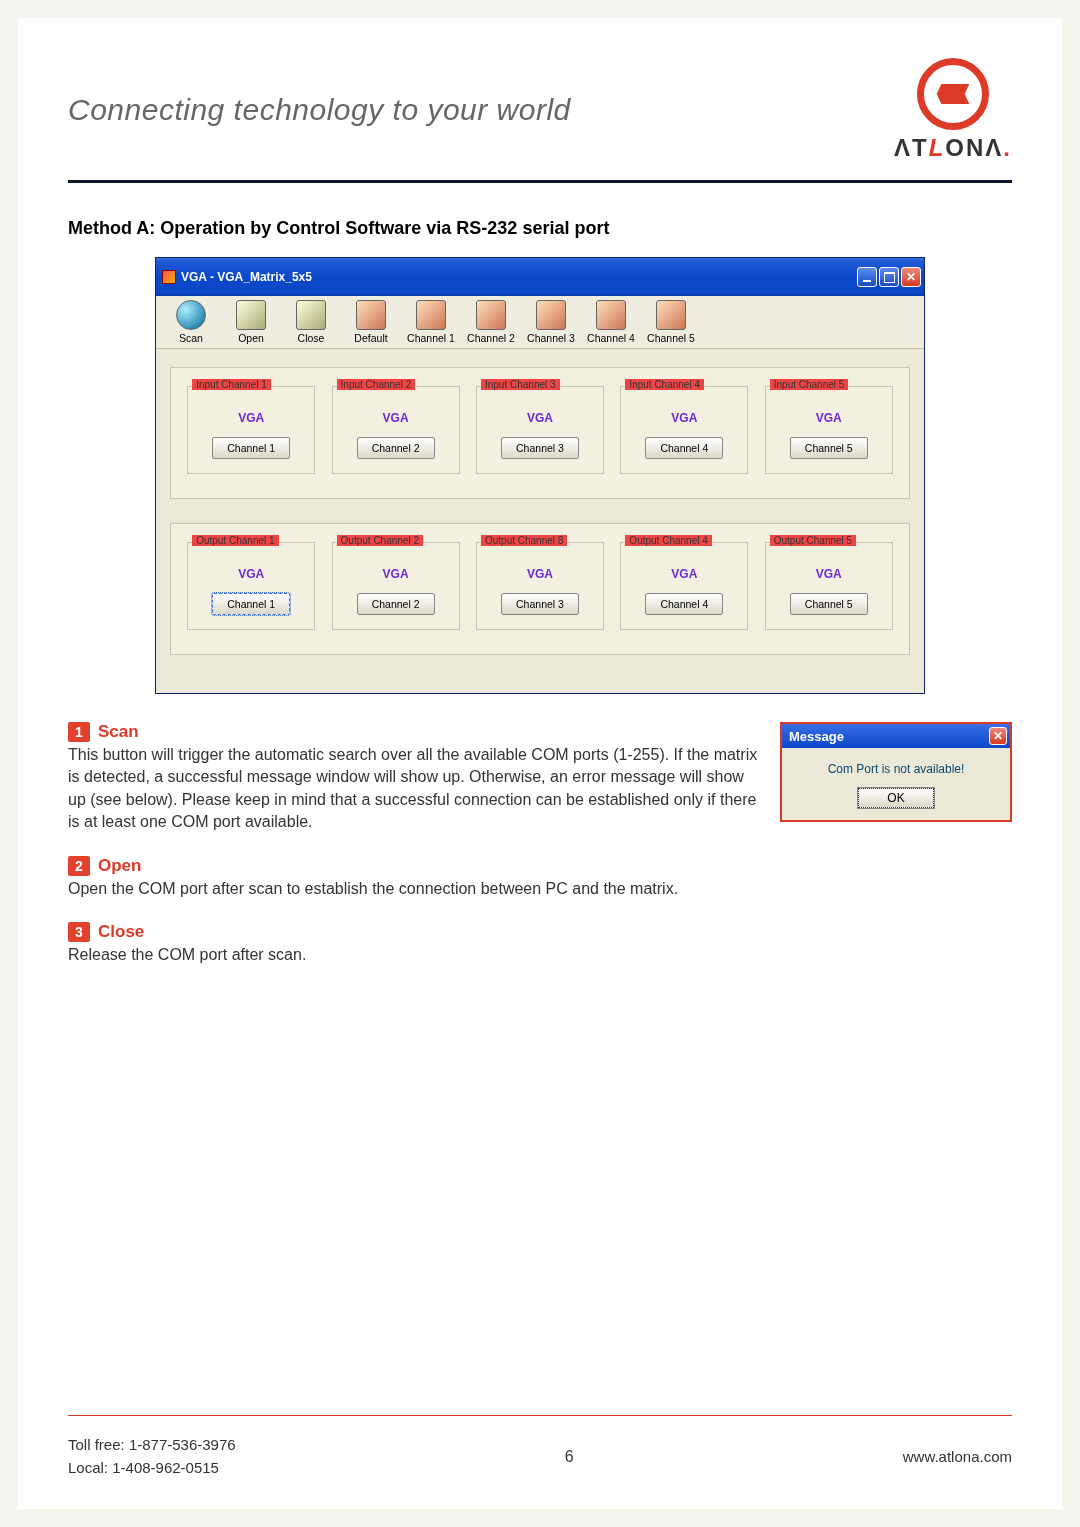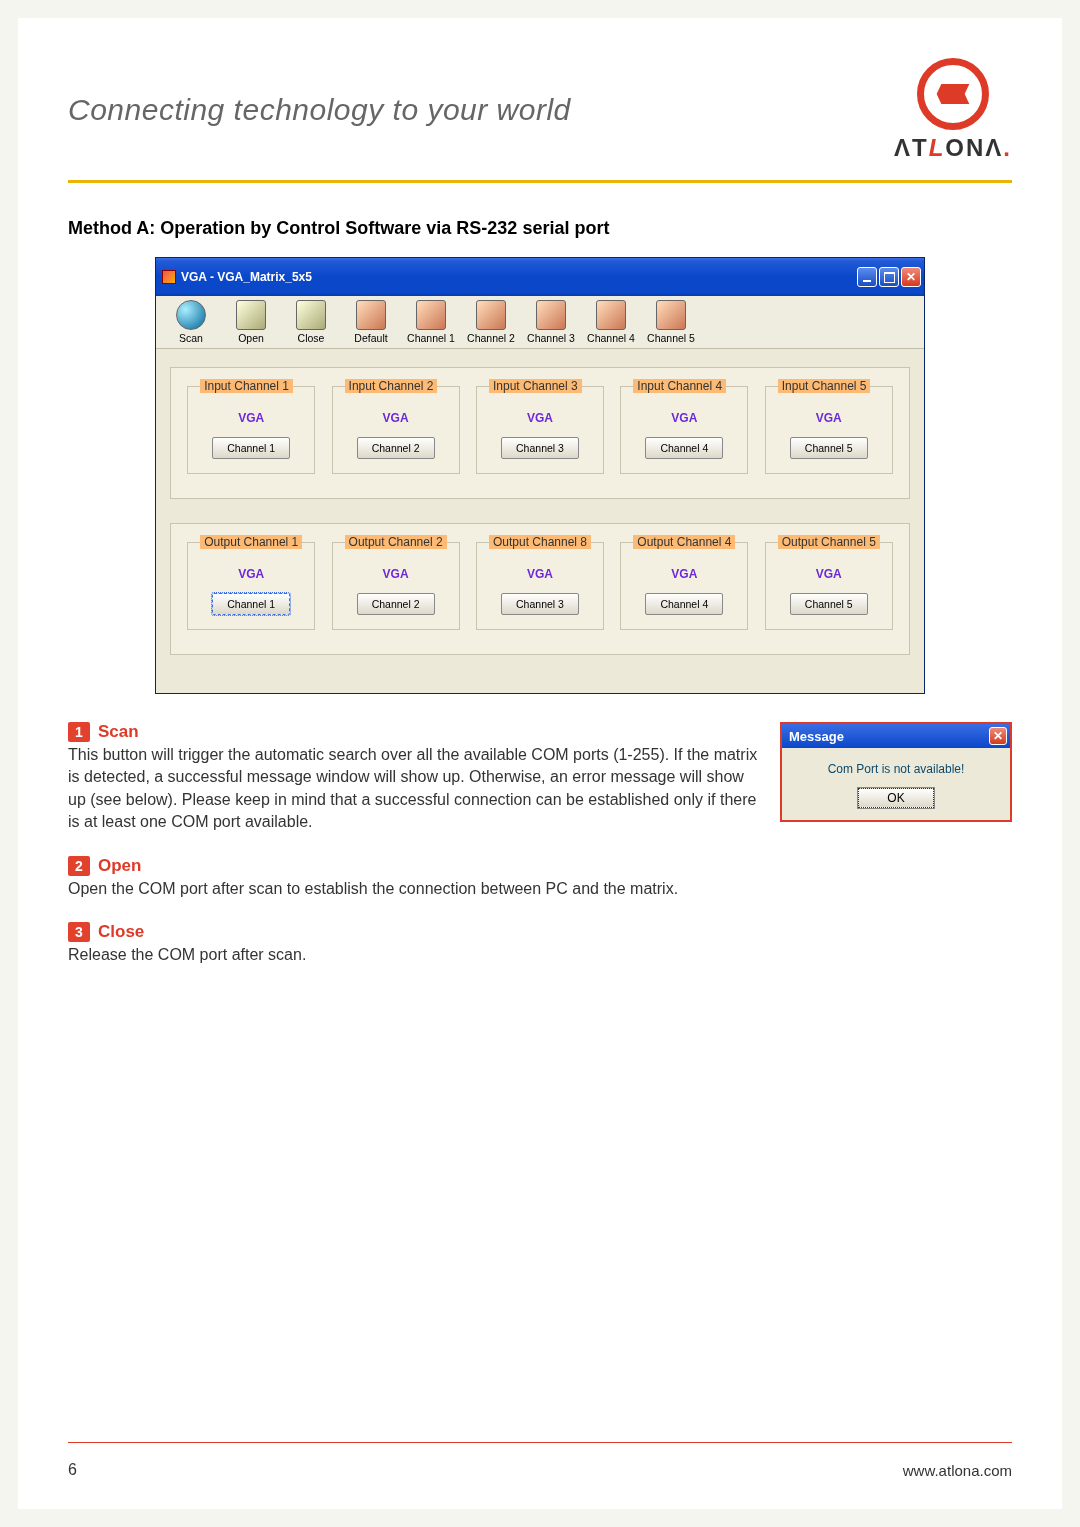--- a/index.html
+++ b/index.html
@@ -15,21 +15,21 @@
     margin: 18px;
     width: 1044px;
     height: 1491px;
     position: relative;
     padding: 40px 50px 30px 50px;
   }
   .header {
     display: flex;
     justify-content: space-between;
     align-items: center;
-    border-bottom: 3px solid #eab308;
+    border-bottom: 3px solid #0f172a;
     padding-bottom: 18px;
     margin-bottom: 35px;
   }
   .tagline {
     font-style: italic;
     font-size: 30px;
     color: #666;
     font-weight: 300;
     letter-spacing: 0.5px;
   }
@@ -124,22 +124,22 @@
     background: #f3f0e1;
     padding: 18px 8px 24px;
     display: flex; justify-content: space-around;
     margin-bottom: 24px;
   }
   .chan-group {
     width: 128px; text-align: center; position: relative;
     border: 1px solid #c8c4b0; padding: 18px 5px 14px;
   }
   .chan-group legend, .chan-group .legend {
-    position: absolute; top: -8px; left: 12px; background: #fdba74;
-    padding: 0 4px; font-size: 12px; color: #333;
+    position: absolute; top: -8px; left: 4px; background: #ef4444;
+    padding: 0 4px; font-size: 10px; color: #333;
   }
   .chan-type { color: #6d28d9; font-weight: bold; font-size: 12px; margin: 6px 0 12px; }
   .chan-btn {
     display: inline-block; padding: 4px 14px; border: 1px solid #888;
     background: linear-gradient(to bottom,#fff,#ddd8c8);
     font-size: 10.5px; border-radius: 2px;
   }
   .chan-btn.selected { border: 1px dashed #3a6ee5; outline: 1px dotted #3a6ee5; }
   
   .feat-row { margin-bottom: 22px; }
@@ -300,17 +300,21 @@
 
   <div class="feat-row">
     <div class="feat-head">
       <div class="num-badge">3</div>
       <div class="feat-title">Close</div>
     </div>
     <div class="feat-body">Release the COM port after scan.</div>
   </div>
 
   <div class="footer">
+    <div class="phones">
+      <div><span>Toll free:</span> <span>1-877-536-3976</span></div>
+      <div><span>Local:</span> <span>1-408-962-0515</span></div>
+    </div>
     <div class="page-num">6</div>
     <div>www.atlona.com</div>
   </div>
 
 </div>
 
 </body></html>

